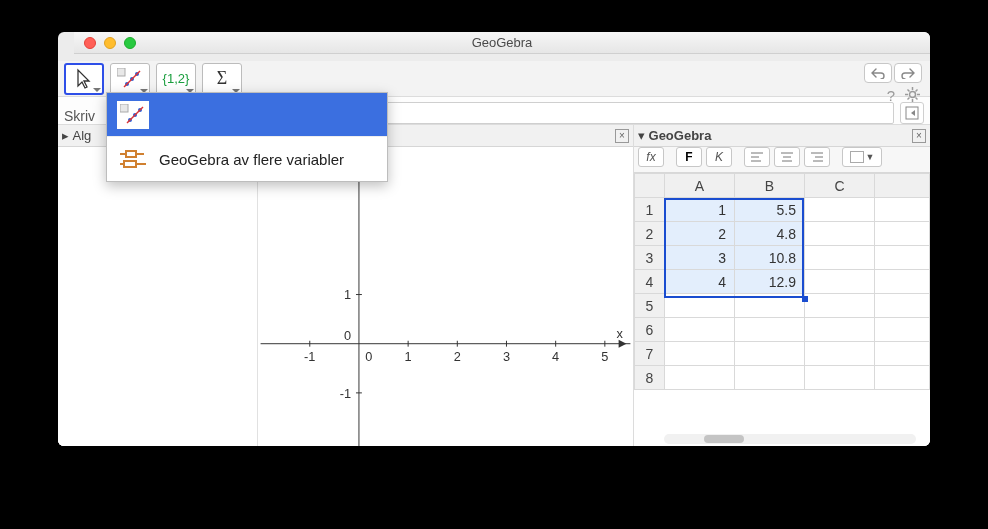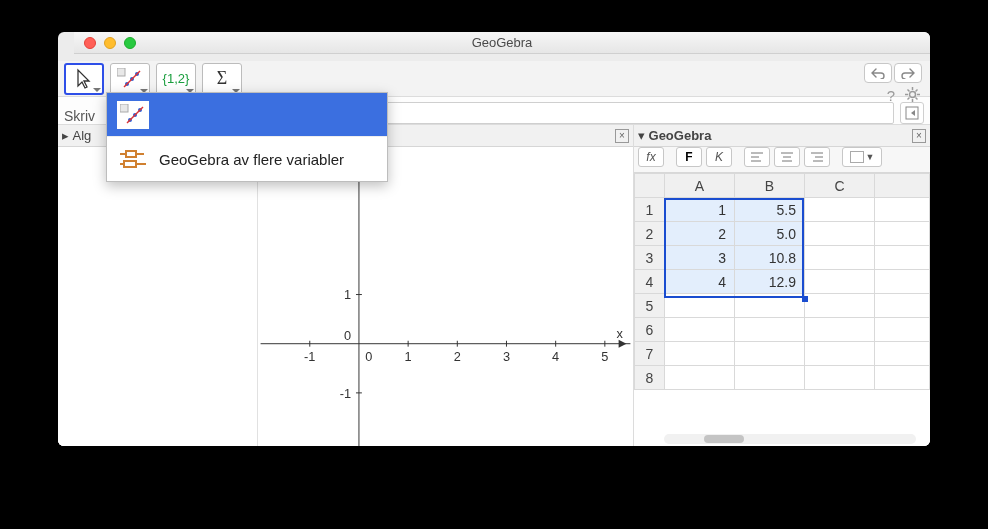--- a/index.html
+++ b/index.html
@@ -485,21 +485,21 @@
           <tr>
             <td class="rowhead">1</td>
             <td class="cell sel">1</td>
             <td class="cell sel">5.5</td>
             <td class="cell"></td>
             <td class="cell"></td>
           </tr>
           <tr>
             <td class="rowhead">2</td>
             <td class="cell sel">2</td>
-            <td class="cell sel">5.0</td>
+            <td class="cell sel">4.8</td>
             <td class="cell"></td>
             <td class="cell"></td>
           </tr>
           <tr>
             <td class="rowhead">3</td>
             <td class="cell sel">3</td>
             <td class="cell sel">10.8</td>
             <td class="cell"></td>
             <td class="cell"></td>
           </tr>

